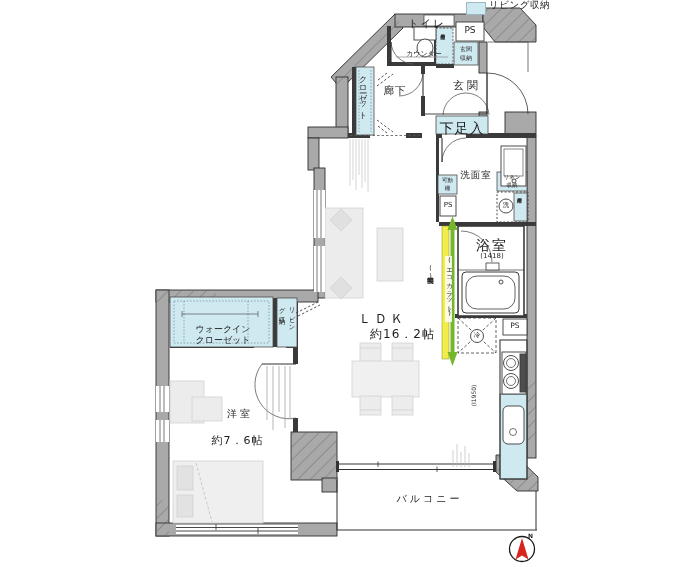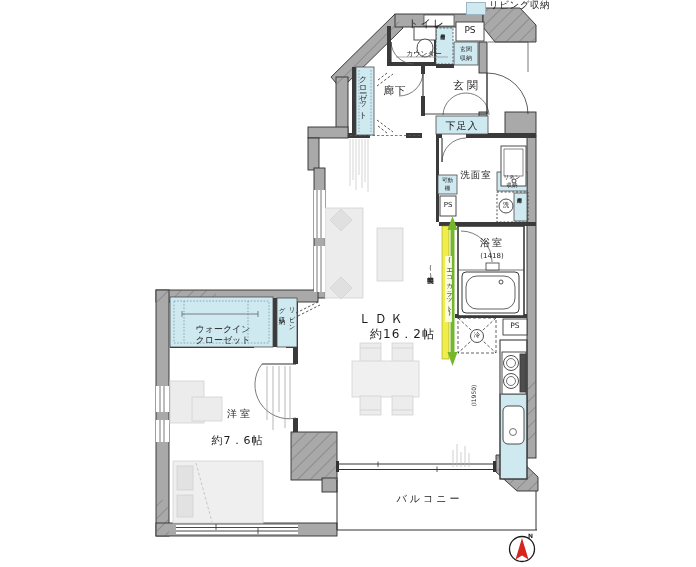--- a/index.html
+++ b/index.html
@@ -261,30 +261,30 @@
 
 <div class="swatch" style="background: rgb(207, 233, 241);"></div>
 <div class="lbl" style="left:489px;top:0px;font-size:9.5px;letter-spacing:0.5px;">リビング収納</div>
 
 <div class="lbl c" style="left:404px;top:17px;width:46px;font-size:10.5px;letter-spacing:2px;">トイレ</div>
 <div class="lbl c" style="left:399px;top:50px;width:50px;font-size:7px;">カウンター</div>
 <div class="lbl v" style="left:439px;top:30px;height:34px;font-size:5px;">上部吊戸棚</div>
 <div class="lbl c" style="left:456px;top:25px;width:28px;font-size:9px;">PS</div>
 <div class="lbl c" style="left:454px;top:45px;width:24px;font-size:6px;line-height:8.5px;"><span>玄関</span><br><span>収納</span></div>
 <div class="lbl c" style="left:442px;top:80px;width:50px;font-size:11px;letter-spacing:3px;">玄関</div>
-<div class="lbl c" style="left:436px;top:120px;width:52px;font-size:10px;letter-spacing:1px;">下足入</div>
+<div class="lbl c" style="left:436px;top:120px;width:52px;font-size:14px;letter-spacing:1px;">下足入</div>
 <div class="lbl c" style="left:372px;top:84px;width:46px;font-size:10.5px;letter-spacing:1px;">廊下</div>
 <div class="lbl v" style="left:358px;top:70px;height:62px;font-size:8px;">クローゼット</div>
 <div class="lbl c" style="left:446px;top:170px;width:60px;font-size:9.5px;letter-spacing:1px;">洗面室</div>
 <div class="lbl c" style="left:497px;top:173px;width:30px;font-size:5.5px;line-height:8px;"><span>リネン</span><br><span>収納</span></div>
 <div class="lbl c" style="left:438px;top:176px;width:19px;font-size:5.5px;line-height:8px;"><span>可動</span><br><span>棚</span></div>
 <div class="lbl c" style="left:440px;top:201px;width:16px;font-size:7px;">PS</div>
 <div class="lbl c" style="left:500px;top:202px;width:12px;font-size:6.5px;">洗</div>
 <div class="lbl v" style="left:516px;top:194px;height:28px;font-size:4.8px;">上部吊戸棚</div>
-<div class="lbl c" style="left:462px;top:237px;width:60px;font-size:10px;letter-spacing:2px;font-family:Liberation Serif, serif;">浴室</div>
+<div class="lbl c" style="left:462px;top:237px;width:60px;font-size:14px;letter-spacing:2px;">浴室</div>
 <div class="lbl c" style="left:462px;top:252px;width:60px;font-size:7px;">(1418)</div>
 <div class="lbl v wbg" style="left:445px;top:256px;height:66px;font-size:6.5px;">(エコカラット)</div>
 <div class="lbl v" style="left:426px;top:264px;height:52px;font-size:6.5px;">(間接照明)</div>
 <div class="lbl c" style="left:340px;top:312px;width:85px;font-size:13px;letter-spacing:3px;">ＬＤＫ</div>
 <div class="lbl c" style="left:330px;top:328px;width:105px;font-size:12px;letter-spacing:1px;text-align:right;">約16．2帖</div>
 <div class="lbl c" style="left:471px;top:332px;width:12px;font-size:6.5px;">冷</div>
 <div class="lbl c" style="left:503px;top:322px;width:24px;font-size:7.5px;">PS</div>
 <div class="lbl c" style="left:450px;top:392px;width:48px;font-size:6px;transform:rotate(-90deg);">(I1950)</div>
 <div class="lbl c" style="left:171px;top:324px;width:104px;font-size:9px;">ウォークイン</div>
 <div class="lbl c" style="left:171px;top:335px;width:104px;font-size:9px;">クローゼット</div>

